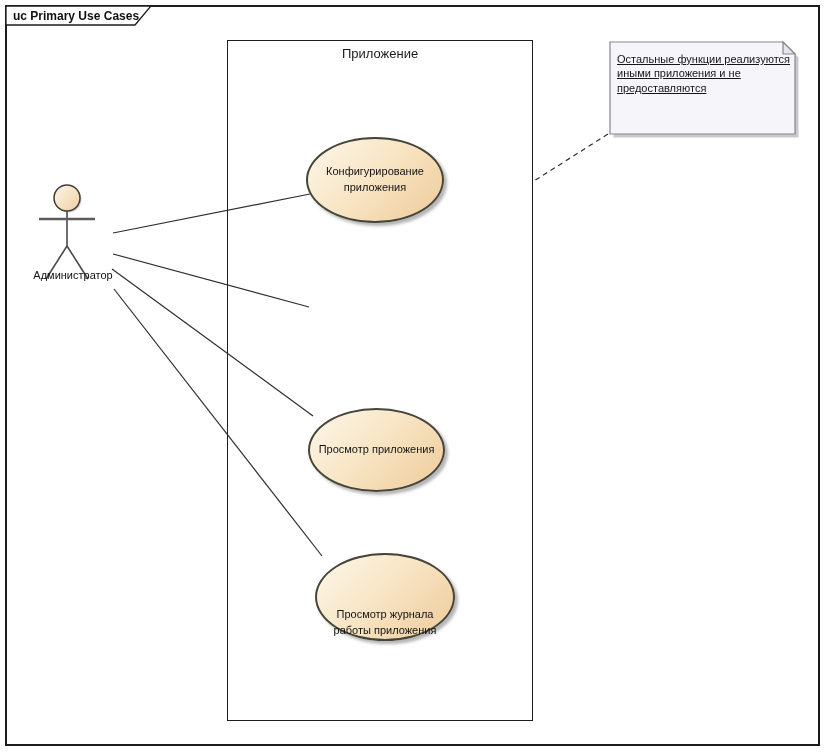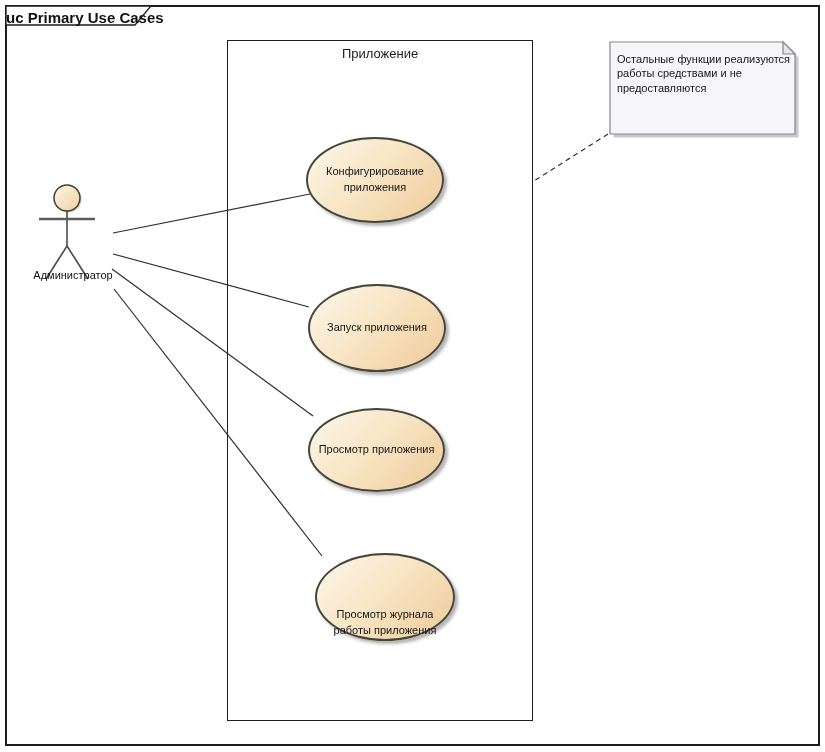--- a/index.html
+++ b/index.html
@@ -5,21 +5,21 @@
   html,body{margin:0;padding:0;background:#fff;}
   .canvas{
     position:relative;width:825px;height:752px;background:#ffffff;overflow:hidden;
     font-family:"Liberation Sans","DejaVu Sans",sans-serif;color:#1a1a1a;
   }
   .frame{
     position:absolute;left:5px;top:5px;width:815px;height:741px;
     border:2px solid #1c1c1c;box-sizing:border-box;
   }
   .frame-tab-label{
-    position:absolute;left:6px;top:9px;font-size:15px;font-weight:bold;color:#111;white-space:nowrap;
+    position:absolute;left:13px;top:9px;font-size:12px;font-weight:bold;color:#111;white-space:nowrap;
   }
   .boundary{
     position:absolute;left:227px;top:40px;width:306px;height:681px;
     background:#ffffff;border:1.5px solid #1f1f1f;box-sizing:border-box;
   }
   .boundary-label{
     position:absolute;left:227px;top:46px;width:306px;text-align:center;
     font-size:13px;color:#1b1b1b;
   }
   svg.overlay{position:absolute;left:0;top:0;width:825px;height:752px;}
@@ -34,21 +34,21 @@
     display:block;max-width:92%;font-size:11px;font-weight:normal;line-height:1.45;color:#141414;
   }
   .actor-label{
     position:absolute;left:15px;top:269px;width:116px;text-align:center;
     font-size:11px;font-weight:normal;color:#111;
   }
   .note-text{
     position:absolute;left:617px;top:52px;width:174px;
     font-size:11px;line-height:14.4px;color:#161616;
   }
-  .note-line{white-space:nowrap;}
+  .note-line{white-space:nowrap;text-decoration:underline;}
 </style>
 </head>
 <body>
 
 <div class="canvas">
 
   <div class="frame"></div>
 
   <div class="boundary"></div>
   <div class="boundary-label">Приложение</div>
@@ -88,31 +88,28 @@
       <line x1="67" y1="246" x2="46" y2="279" stroke="#4a4a4a" stroke-width="1.6"></line>
       <line x1="67" y1="246" x2="88" y2="279" stroke="#4a4a4a" stroke-width="1.6"></line>
     </g>
   </svg>
 
   <div class="frame-tab-label">uc Primary Use Cases</div>
 
   <div class="usecase" style="left:306px;top:137px;width:138px;height:86px;">
     <span>Конфигурирование приложения</span>
   </div>
-  <div class="usecase" style="left:308px;top:284px;width:138px;height:88px;">
-    <span>Запуск приложения</span>
-  </div>
   <div class="usecase" style="left:308px;top:408px;width:137px;height:84px;">
     <span>Просмотр приложения</span>
   </div>
   <div class="usecase" style="left:315px;top:553px;width:140px;height:88px;align-items:flex-end;">
     <span>Просмотр журнала работы приложения</span>
   </div>
 
   <div class="actor-label">Администратор</div>
 
   <div class="note-text">
     <div class="note-line">Остальные функции реализуются</div>
-    <div class="note-line">работы средствами и не</div>
+    <div class="note-line">иными приложения и не</div>
     <div class="note-line">предоставляются</div>
   </div>
 
 </div>
 
 </body></html>

